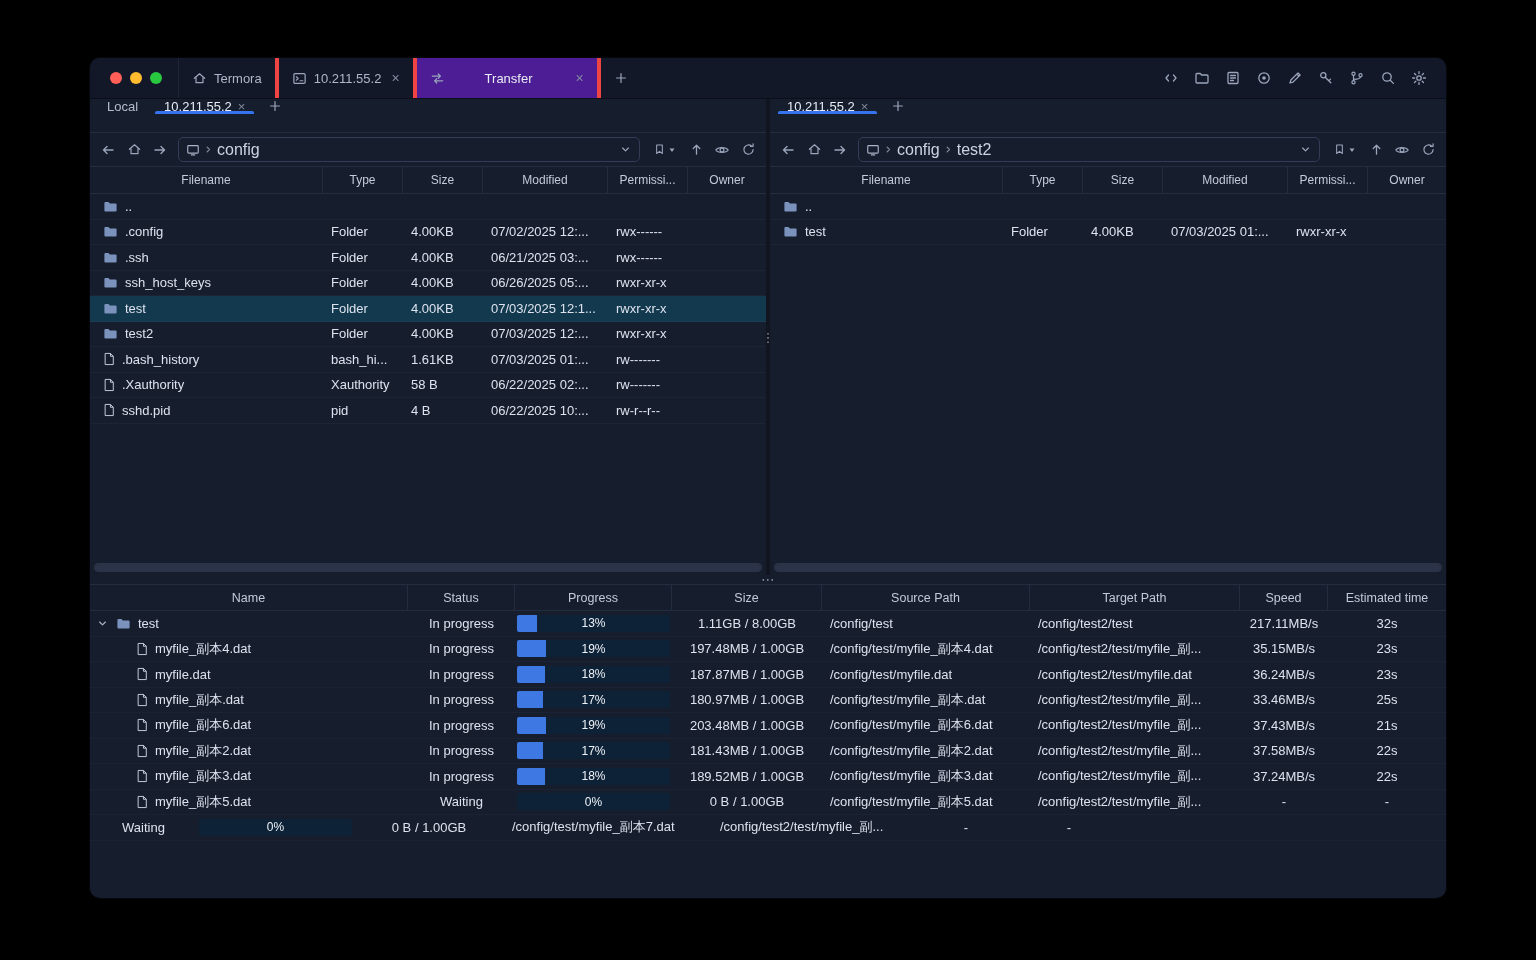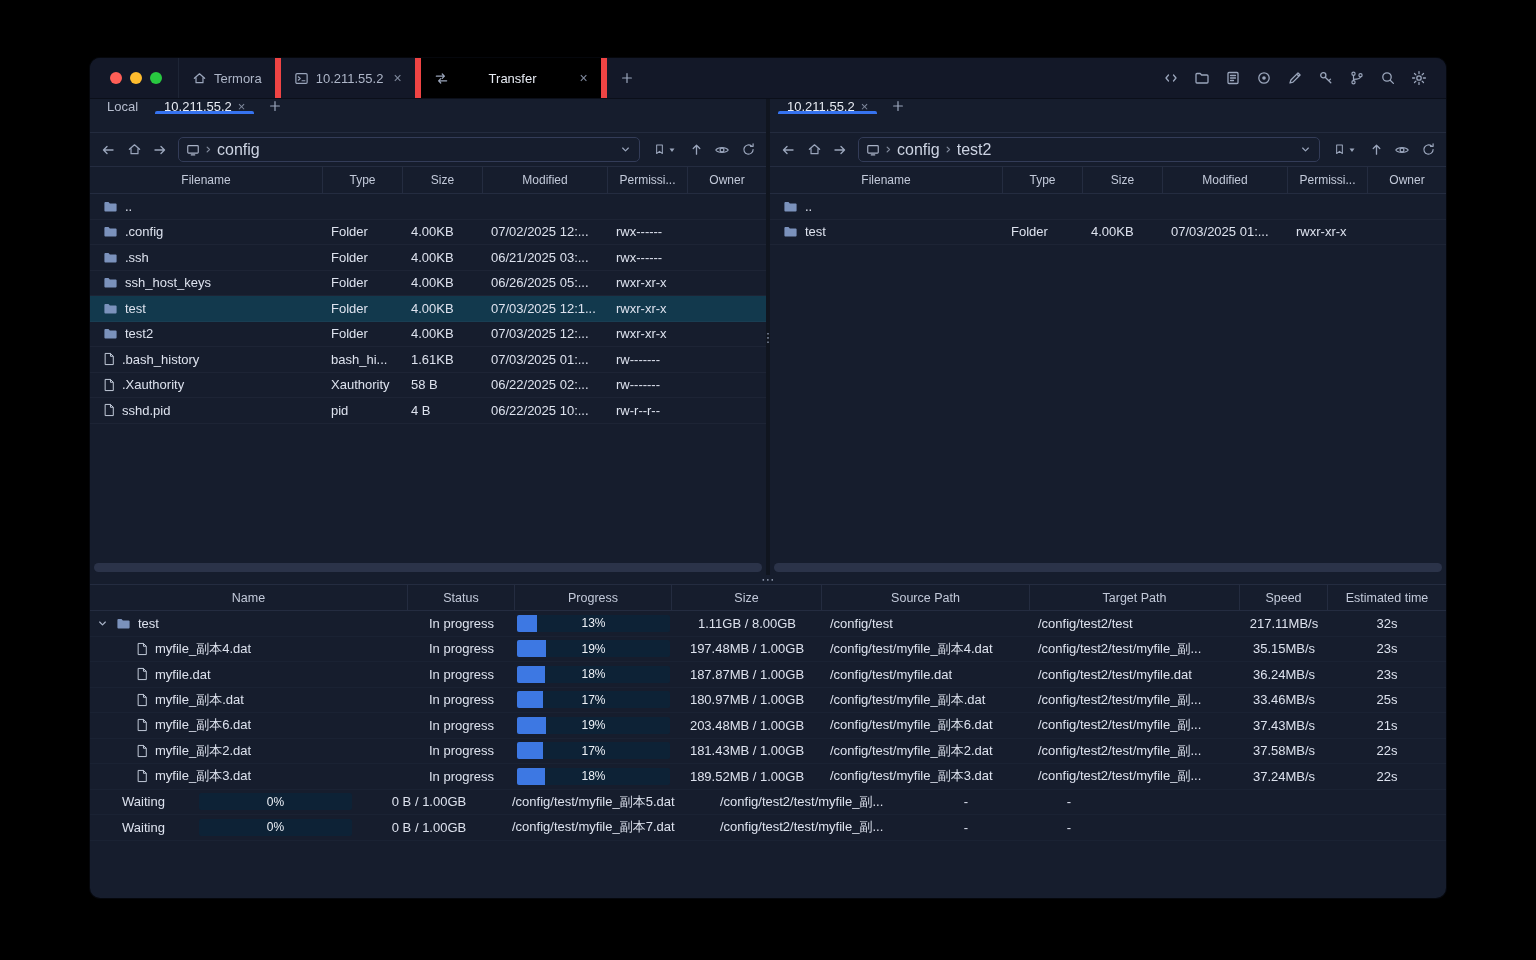--- a/index.html
+++ b/index.html
@@ -13,23 +13,23 @@
     background:#161d2d;border-radius:10px;overflow:hidden;
     box-shadow:0 0 0 1px #05070c,0 24px 70px rgba(0,0,0,.65);
     display:flex;flex-direction:column;
   }
   
   .titlebar{height:40px;background:#131828;border-bottom:1px solid #0b0f1a;display:flex;align-items:stretch;flex-shrink:0;}
   .traffic{display:flex;align-items:center;gap:8px;padding:0 16px 0 20px;}
   .dot{width:12px;height:12px;border-radius:50%;}
   .dot.red{background:#ff5f57}.dot.yellow{background:#febc2e}.dot.green{background:#28c840}
   .tb-tabs{display:flex;align-items:stretch;}
-  .tb-tab{display:flex;align-items:center;gap:7px;padding:0 13px;font-size:13px;color:#aeb6c8;border-right:6px solid #ef4444;cursor:default;}
+  .tb-tab{display:flex;align-items:center;gap:7px;padding:0 13px;font-size:13px;color:#aeb6c8;border-right:4px solid #ef4444;cursor:default;}
   .tb-tab:first-child{border-left:1px solid #1e2536;}
-  .tb-tab.active{background:#000000;color:#e8ecf4;gap:40px;}
+  .tb-tab.active{background:#4c1d95;color:#e8ecf4;gap:40px;}
   .tb-tab .close{margin-left:3px;font-size:14px;color:#808a9e;line-height:1;}
   .tb-plus{display:flex;align-items:center;padding:0 13px;color:#9aa5bb;}
   .tb-actions{margin-left:auto;display:flex;align-items:center;gap:5px;padding-right:14px;}
   .ic{width:26px;height:26px;display:flex;align-items:center;justify-content:center;color:#9aa5bb;border-radius:4px;}
   .svgi{display:flex;align-items:center;justify-content:center;color:#9aa5bb;}
   svg{display:block}
   
   .panels{height:476px;display:flex;flex-shrink:0;min-height:0;}
   .fp{width:676px;display:flex;flex-direction:column;background:#161d2d;min-width:0;}
   .fp.grow{width:auto;flex:1;}
@@ -710,20 +710,29 @@
               <span class="plabel">18%</span>
             </div>
           </div>
           <div class="tcell c" style="width: 150px;">189.52MB / 1.00GB</div>
           <div class="tcell" style="width: 208px;">/config/test/myfile_副本3.dat</div>
           <div class="tcell" style="width: 210px;">/config/test2/test/myfile_副...</div>
           <div class="tcell c" style="width: 88px;">37.24MB/s</div>
           <div class="tcell c" style="width: 118px;">22s</div>
         </div>
         <div class="trow">
+          <div class="tcell tname lvl1" style="width: 318px;">
+            <span class="row-ic">
+              <svg width="12" height="14" viewBox="0 0 14 16" fill="none" stroke="#ccd4e3" stroke-width="1.1" stroke-linejoin="round">
+                <path d="M2.5 1.5h6.2l3.3 3.3v9.7H2.5z"></path>
+                <path d="M8.7 1.5v3.3H12"></path>
+              </svg>
+            </span>
+            <span>myfile_副本5.dat</span>
+          </div>
           <div class="tcell c" style="width: 107px;">Waiting</div>
           <div class="tcell pcell" style="width: 157px;">
             <div class="ptrack">
               <div class="pfill" style="width: 0%;"></div>
               <span class="plabel">0%</span>
             </div>
           </div>
           <div class="tcell c" style="width: 150px;">0 B / 1.00GB</div>
           <div class="tcell" style="width: 208px;">/config/test/myfile_副本5.dat</div>
           <div class="tcell" style="width: 210px;">/config/test2/test/myfile_副...</div>

